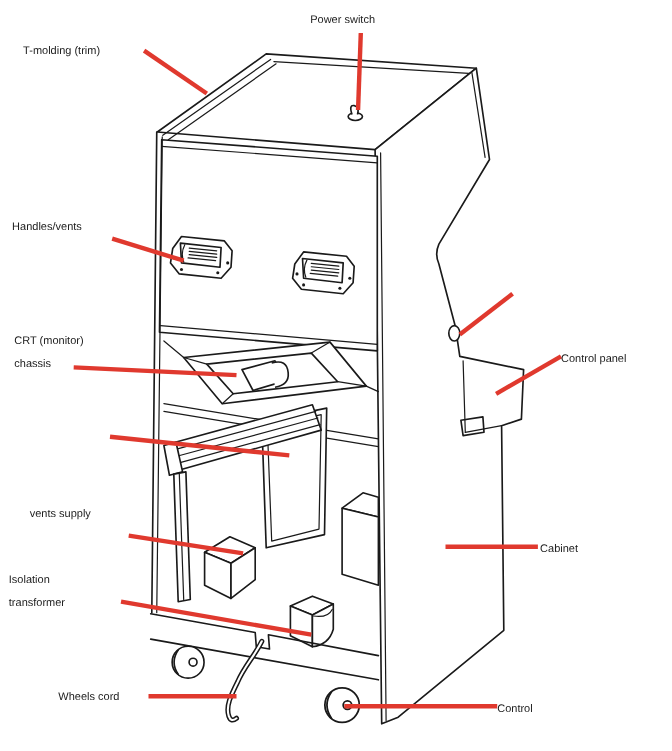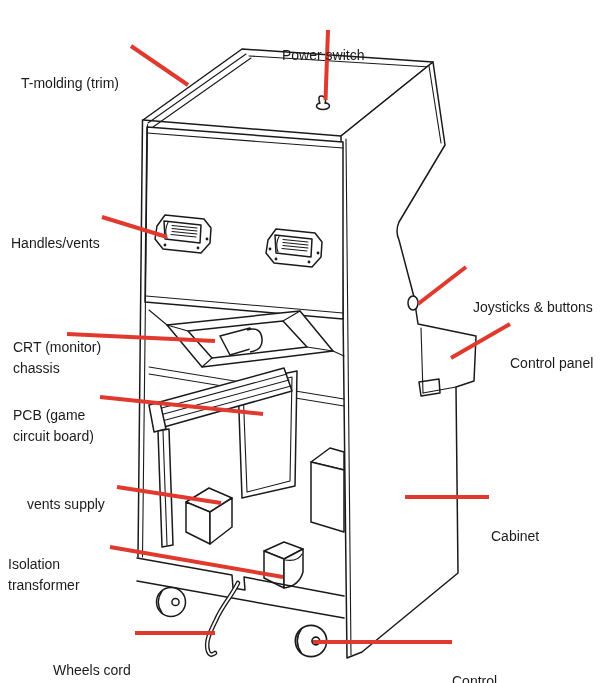--- a/index.html
+++ b/index.html
@@ -4,22 +4,22 @@
 <style>
   html,body{margin:0;padding:0;}
   body{
     width:611px;height:683px;position:relative;overflow:hidden;
     background:var(--bg,#ffffff);
     font-family:"Liberation Sans",sans-serif;
   }
   .stage{position:absolute;inset:0;}
   svg{position:absolute;left:0;top:0;}
   .lbl{
-    position:absolute;font-size:14px;line-height:21px;
-    color:var(--ink,#1b1b1b);white-space:nowrap;letter-spacing:0;margin-top:37px;
+    position:absolute;font-size:10px;line-height:21px;
+    color:var(--ink,#1b1b1b);white-space:nowrap;letter-spacing:0;
   }
   .lbl span{display:block;}
   .ink{stroke:#1a1a1a;stroke-width:1.5;fill:none;stroke-linejoin:round;stroke-linecap:round;}
   .inkf{stroke:#1a1a1a;stroke-width:1.5;fill:#ffffff;stroke-linejoin:round;}
   .thin{stroke-width:1.1;}
   .ann{stroke:var(--red,#e0392e);stroke-width:4;fill:none;stroke-linecap:butt;}
   .cordblack{stroke:#1a1a1a;stroke-width:4.6;fill:none;stroke-linecap:round;}
   .cordwhite{stroke:#ffffff;stroke-width:1.9;fill:none;stroke-linecap:round;}
   .screw{fill:#1a1a1a;stroke:none;}
 </style>
@@ -182,37 +182,30 @@
   <div class="lbl" style="left:21px;top:36px">
     <span>T-molding (trim)</span>
   </div>
   <div class="lbl" style="left:11px;top:196px">
     <span>Handles/vents</span>
   </div>
   <div class="lbl" style="left:13px;top:300px">
     <span>CRT (monitor)</span>
     <span>chassis</span>
   </div>
-  <div class="lbl" style="left:13px;top:368px">
-    <span>PCB (game</span>
-    <span>circuit board)</span>
-  </div>
   <div class="lbl" style="left:27px;top:457px">
     <span>vents supply</span>
   </div>
   <div class="lbl" style="left:8px;top:517px">
     <span>Isolation</span>
     <span>transformer</span>
   </div>
   <div class="lbl" style="left:53px;top:623px">
     <span>Wheels cord</span>
   </div>
-  <div class="lbl" style="left:473px;top:260px">
-    <span>Joysticks &amp; buttons</span>
-  </div>
   <div class="lbl" style="left:510px;top:316px">
     <span>Control panel</span>
   </div>
   <div class="lbl" style="left:491px;top:489px">
     <span>Cabinet</span>
   </div>
   <div class="lbl" style="left:452px;top:634px">
     <span>Control</span>
   </div>
 

